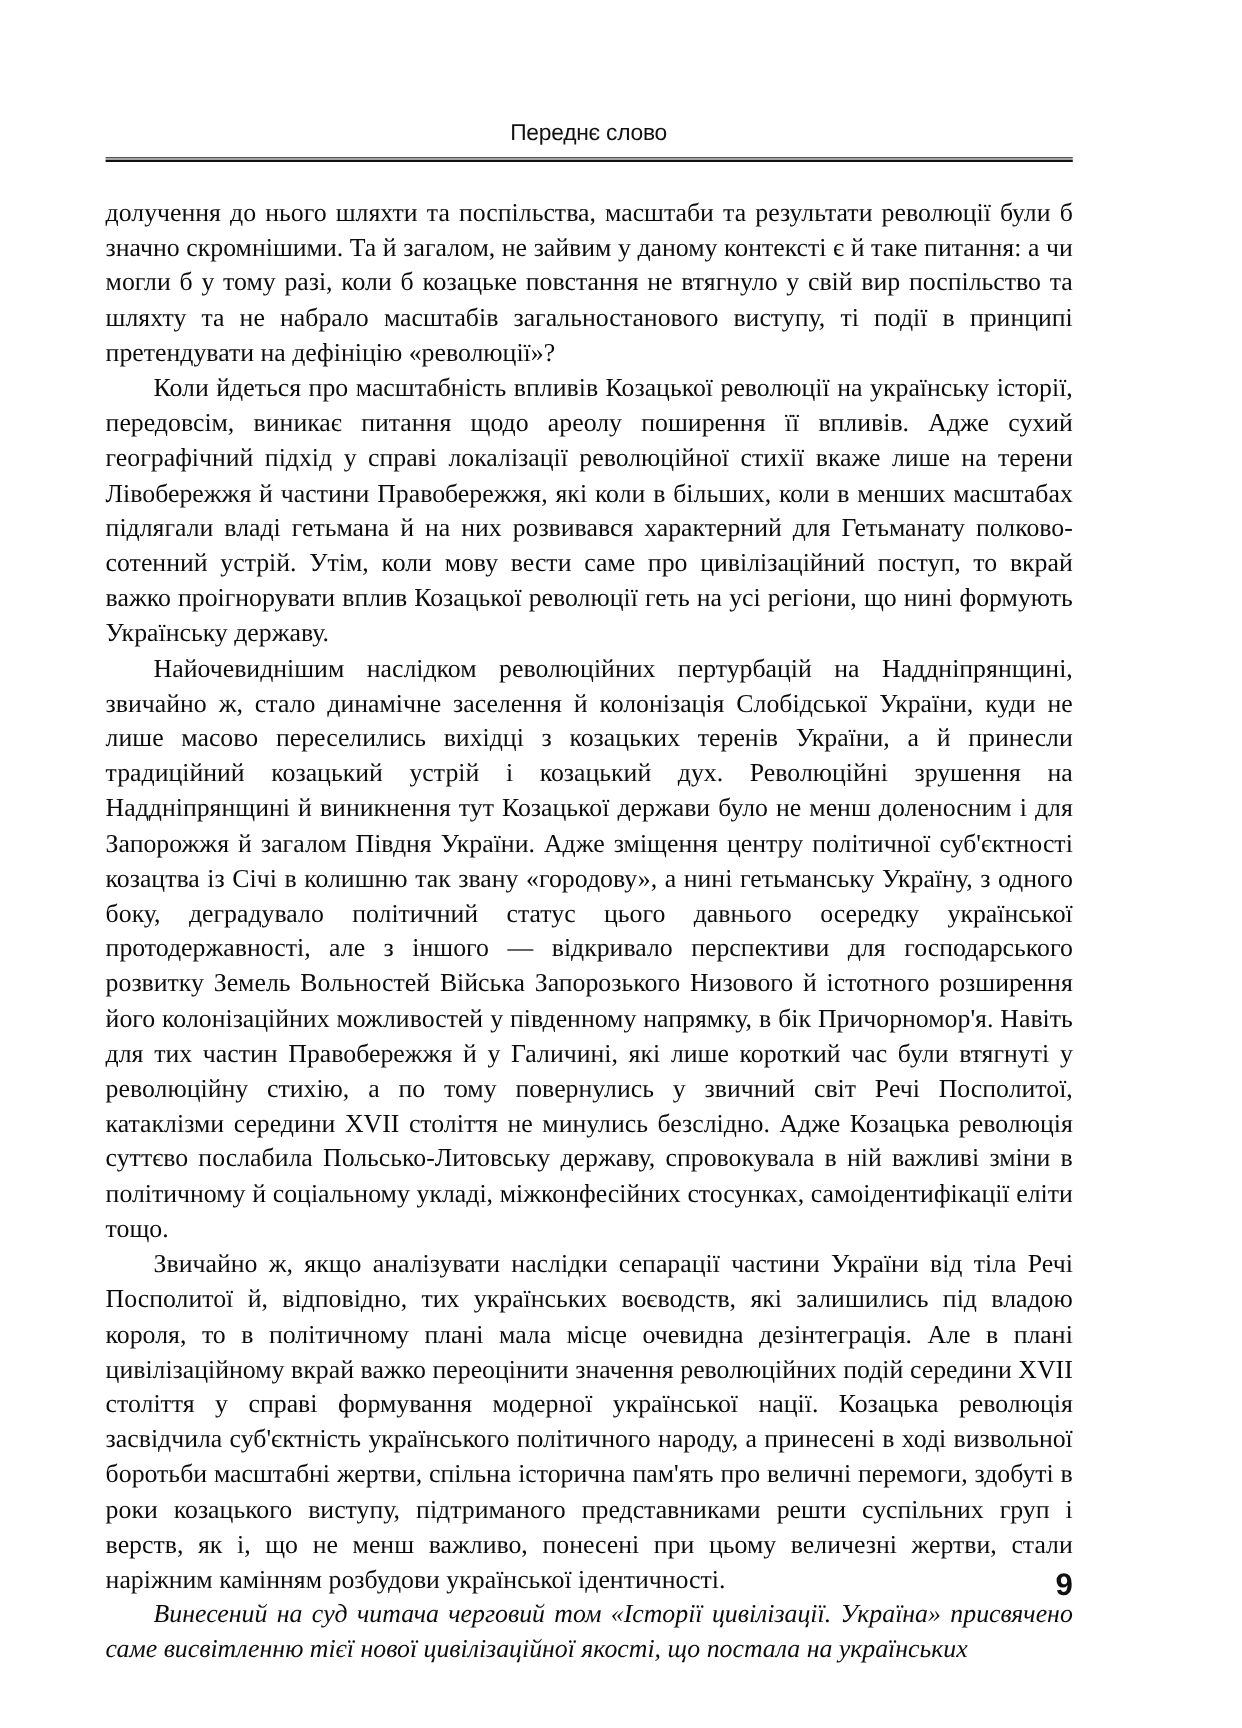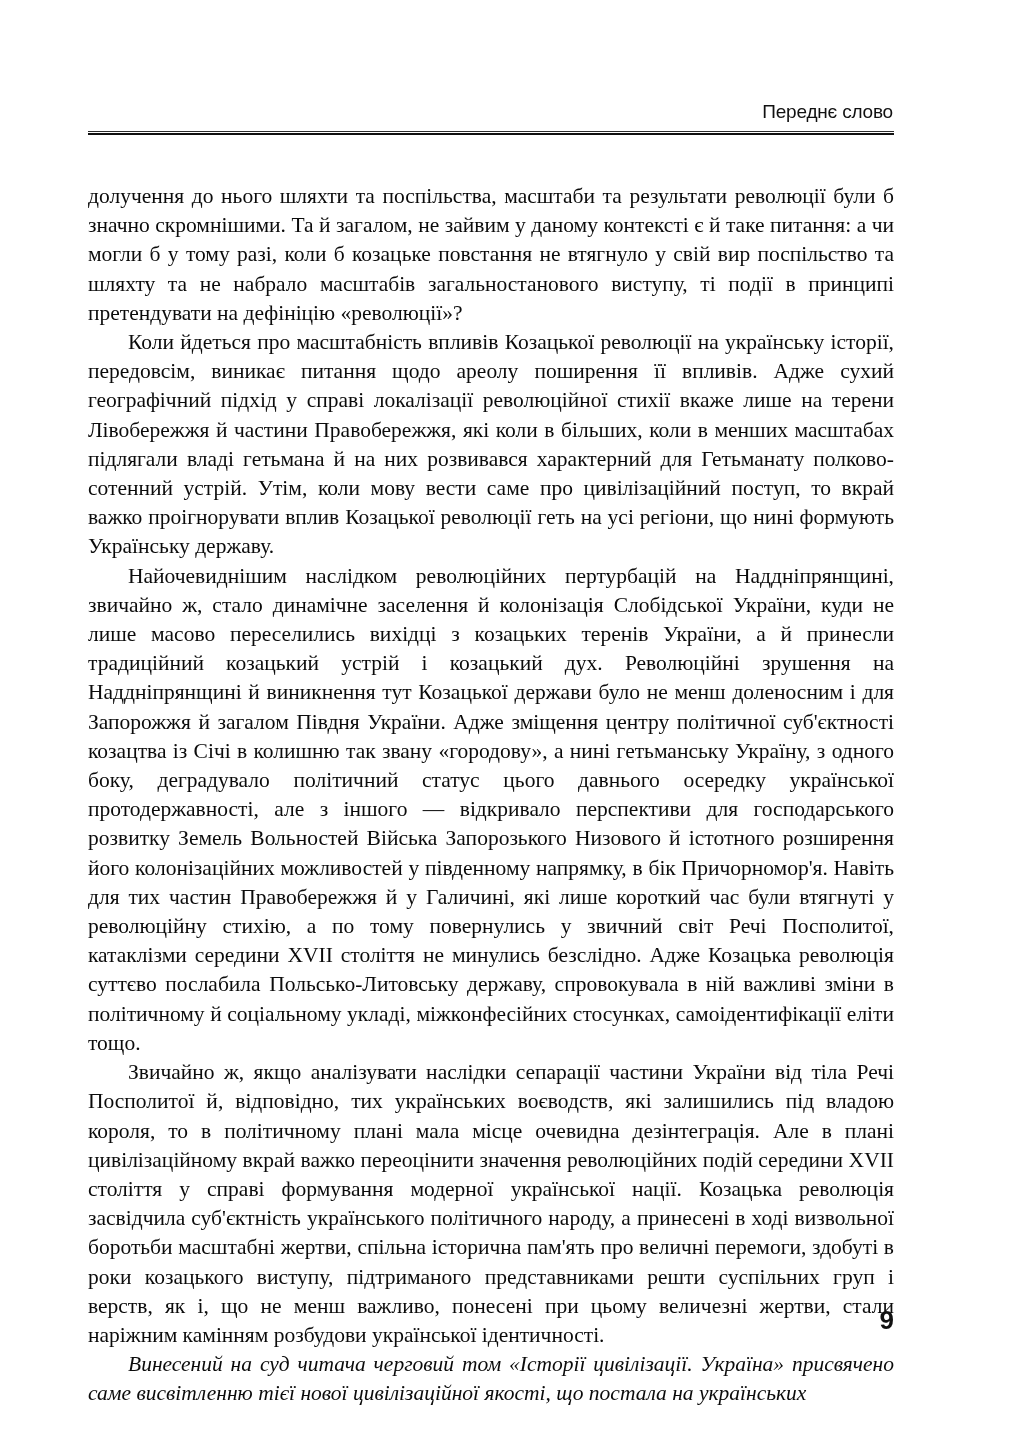--- a/index.html
+++ b/index.html
@@ -18,21 +18,21 @@
     overflow: hidden;
     box-sizing: border-box;
   }
 
   
   .running-head {
     position: absolute;
     left: 88px;
     right: 142px;
     top: 100px;
-    text-align: right;
+    text-align: center;
     font-family: "Liberation Sans", sans-serif;
     font-size: 19px;
     line-height: 24px;
     letter-spacing: -0.2px;
     color: #111111;
     white-space: nowrap;
   }
 
   .header-rule {
     position: absolute;
@@ -71,21 +71,20 @@
   }
 
   .text-column p {
     margin: 0;
     text-indent: 40px;
     text-align: justify;
   }
 
   .text-column p.no-indent {
     text-indent: 0;
-    margin-top: 19px;
   }
 
   
   .text-column p.tail {
     text-align: justify;
     font-style: italic;
   }
 
   
   .folio {

